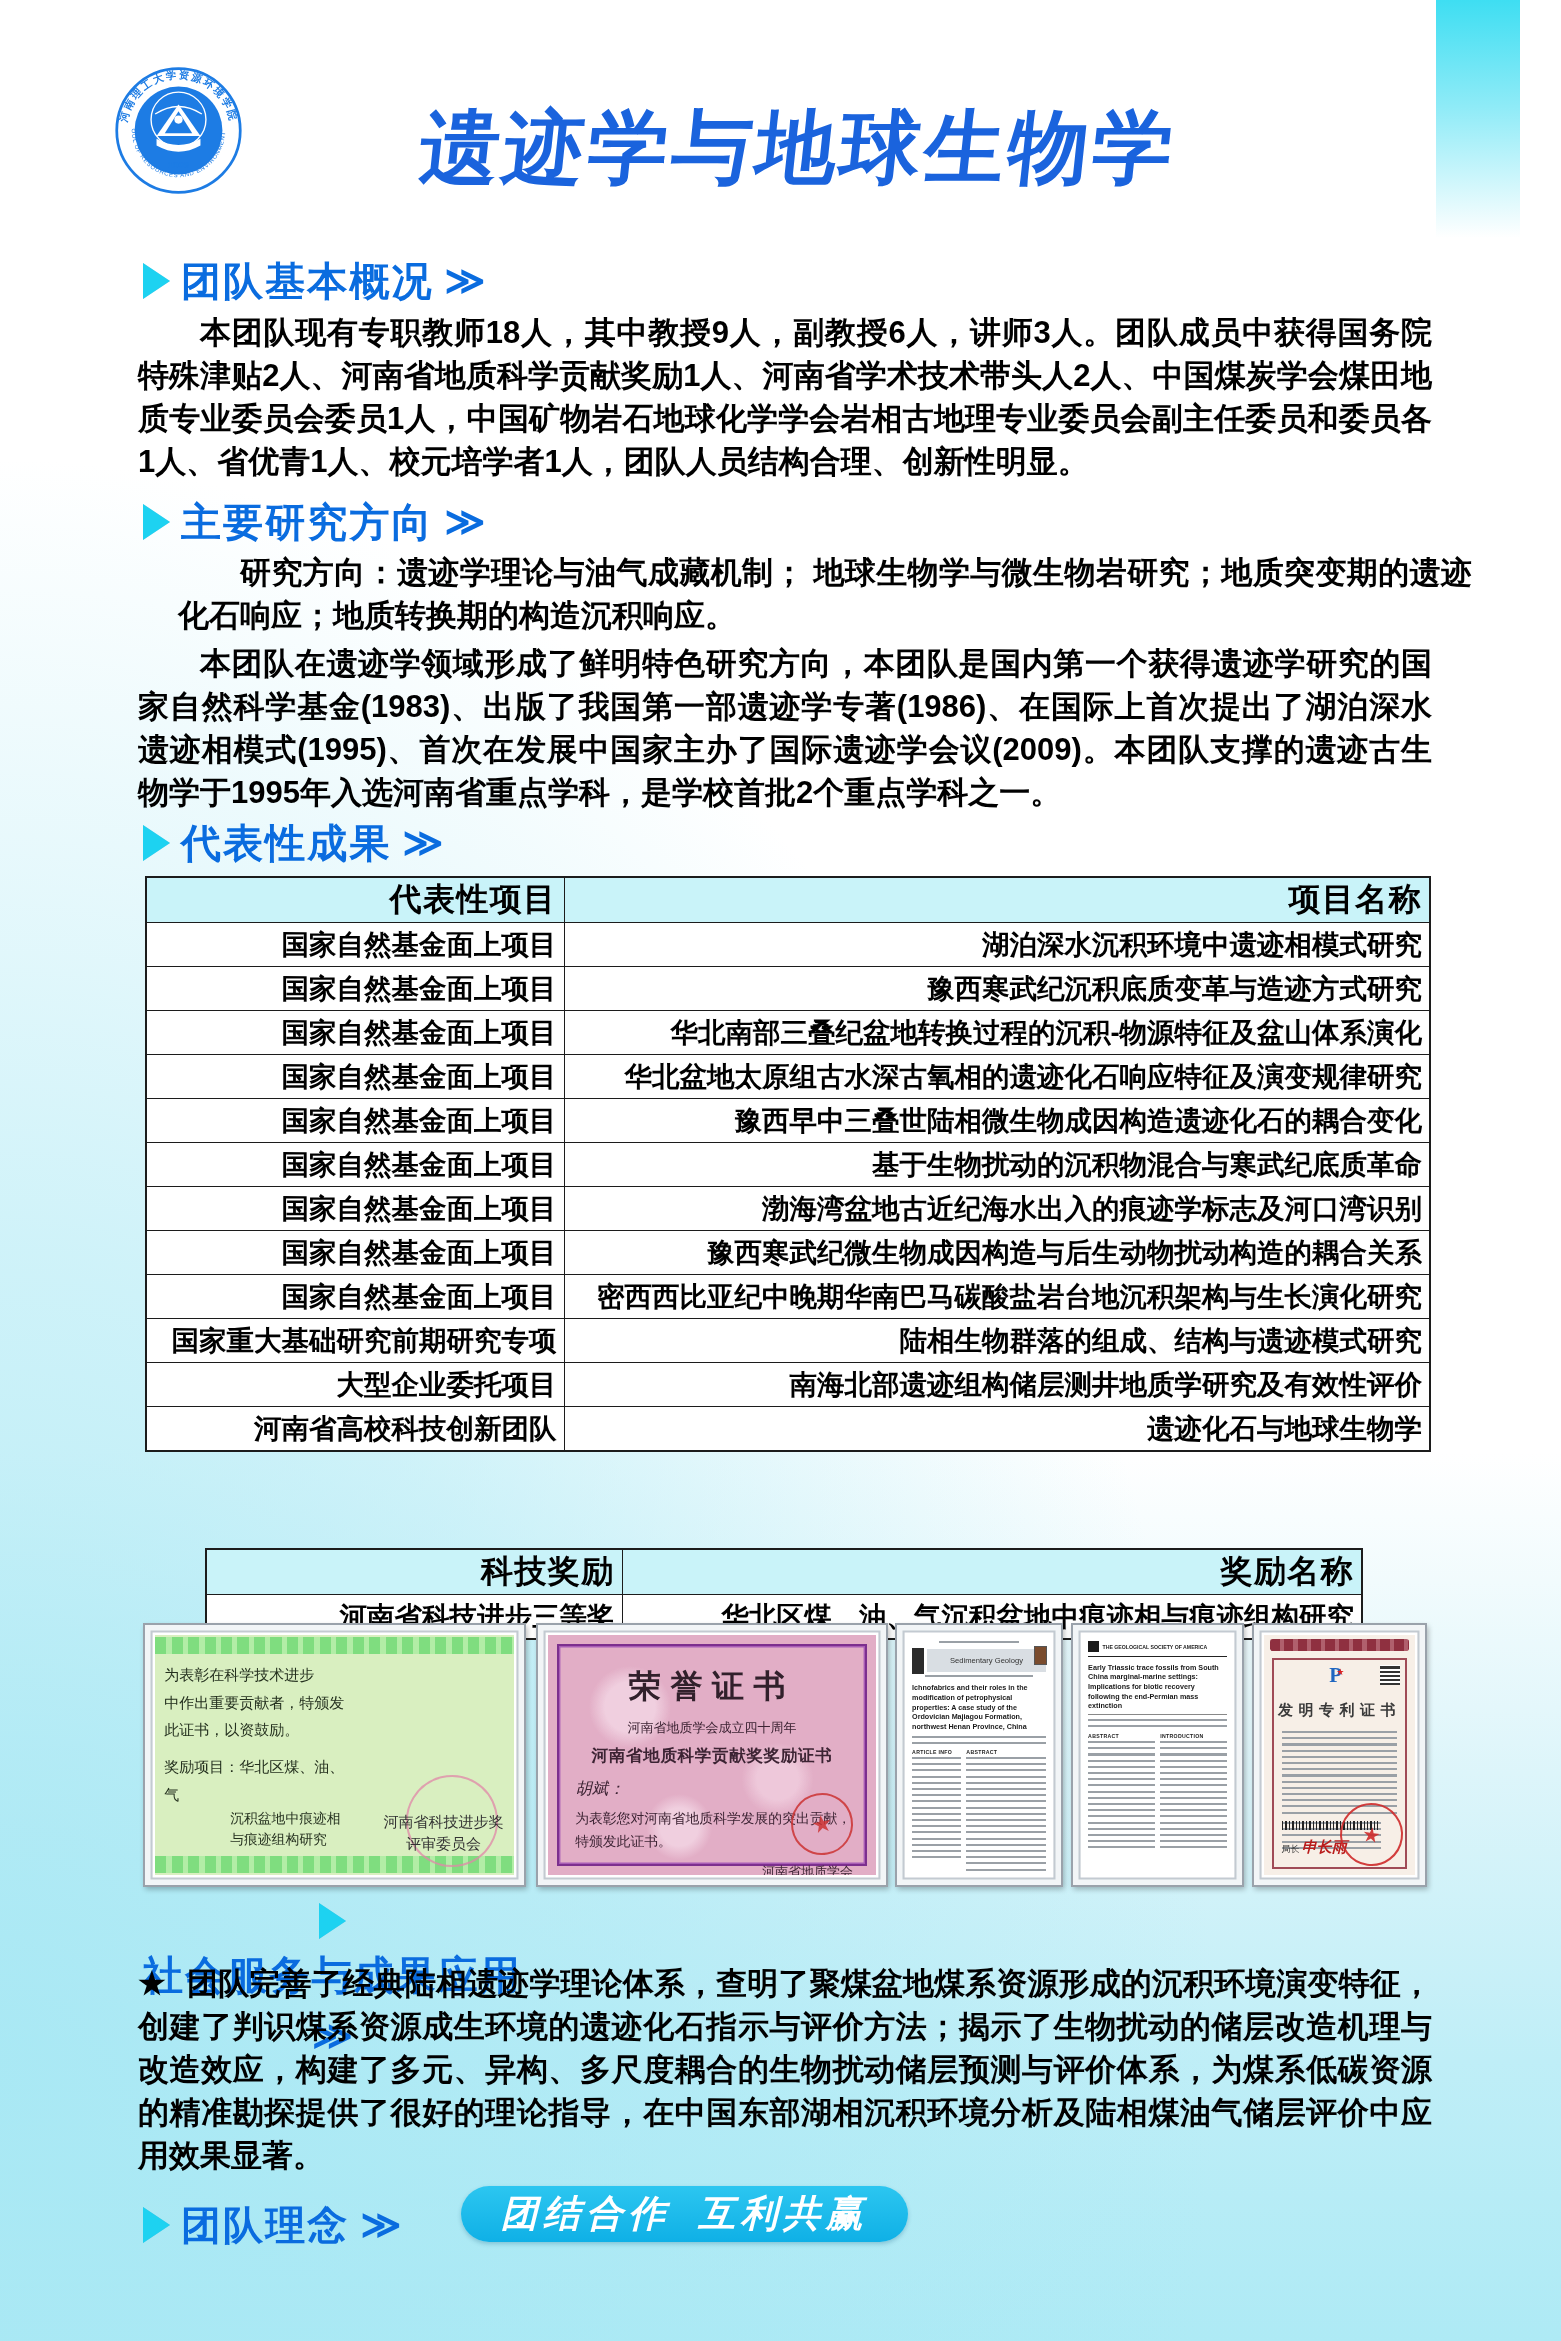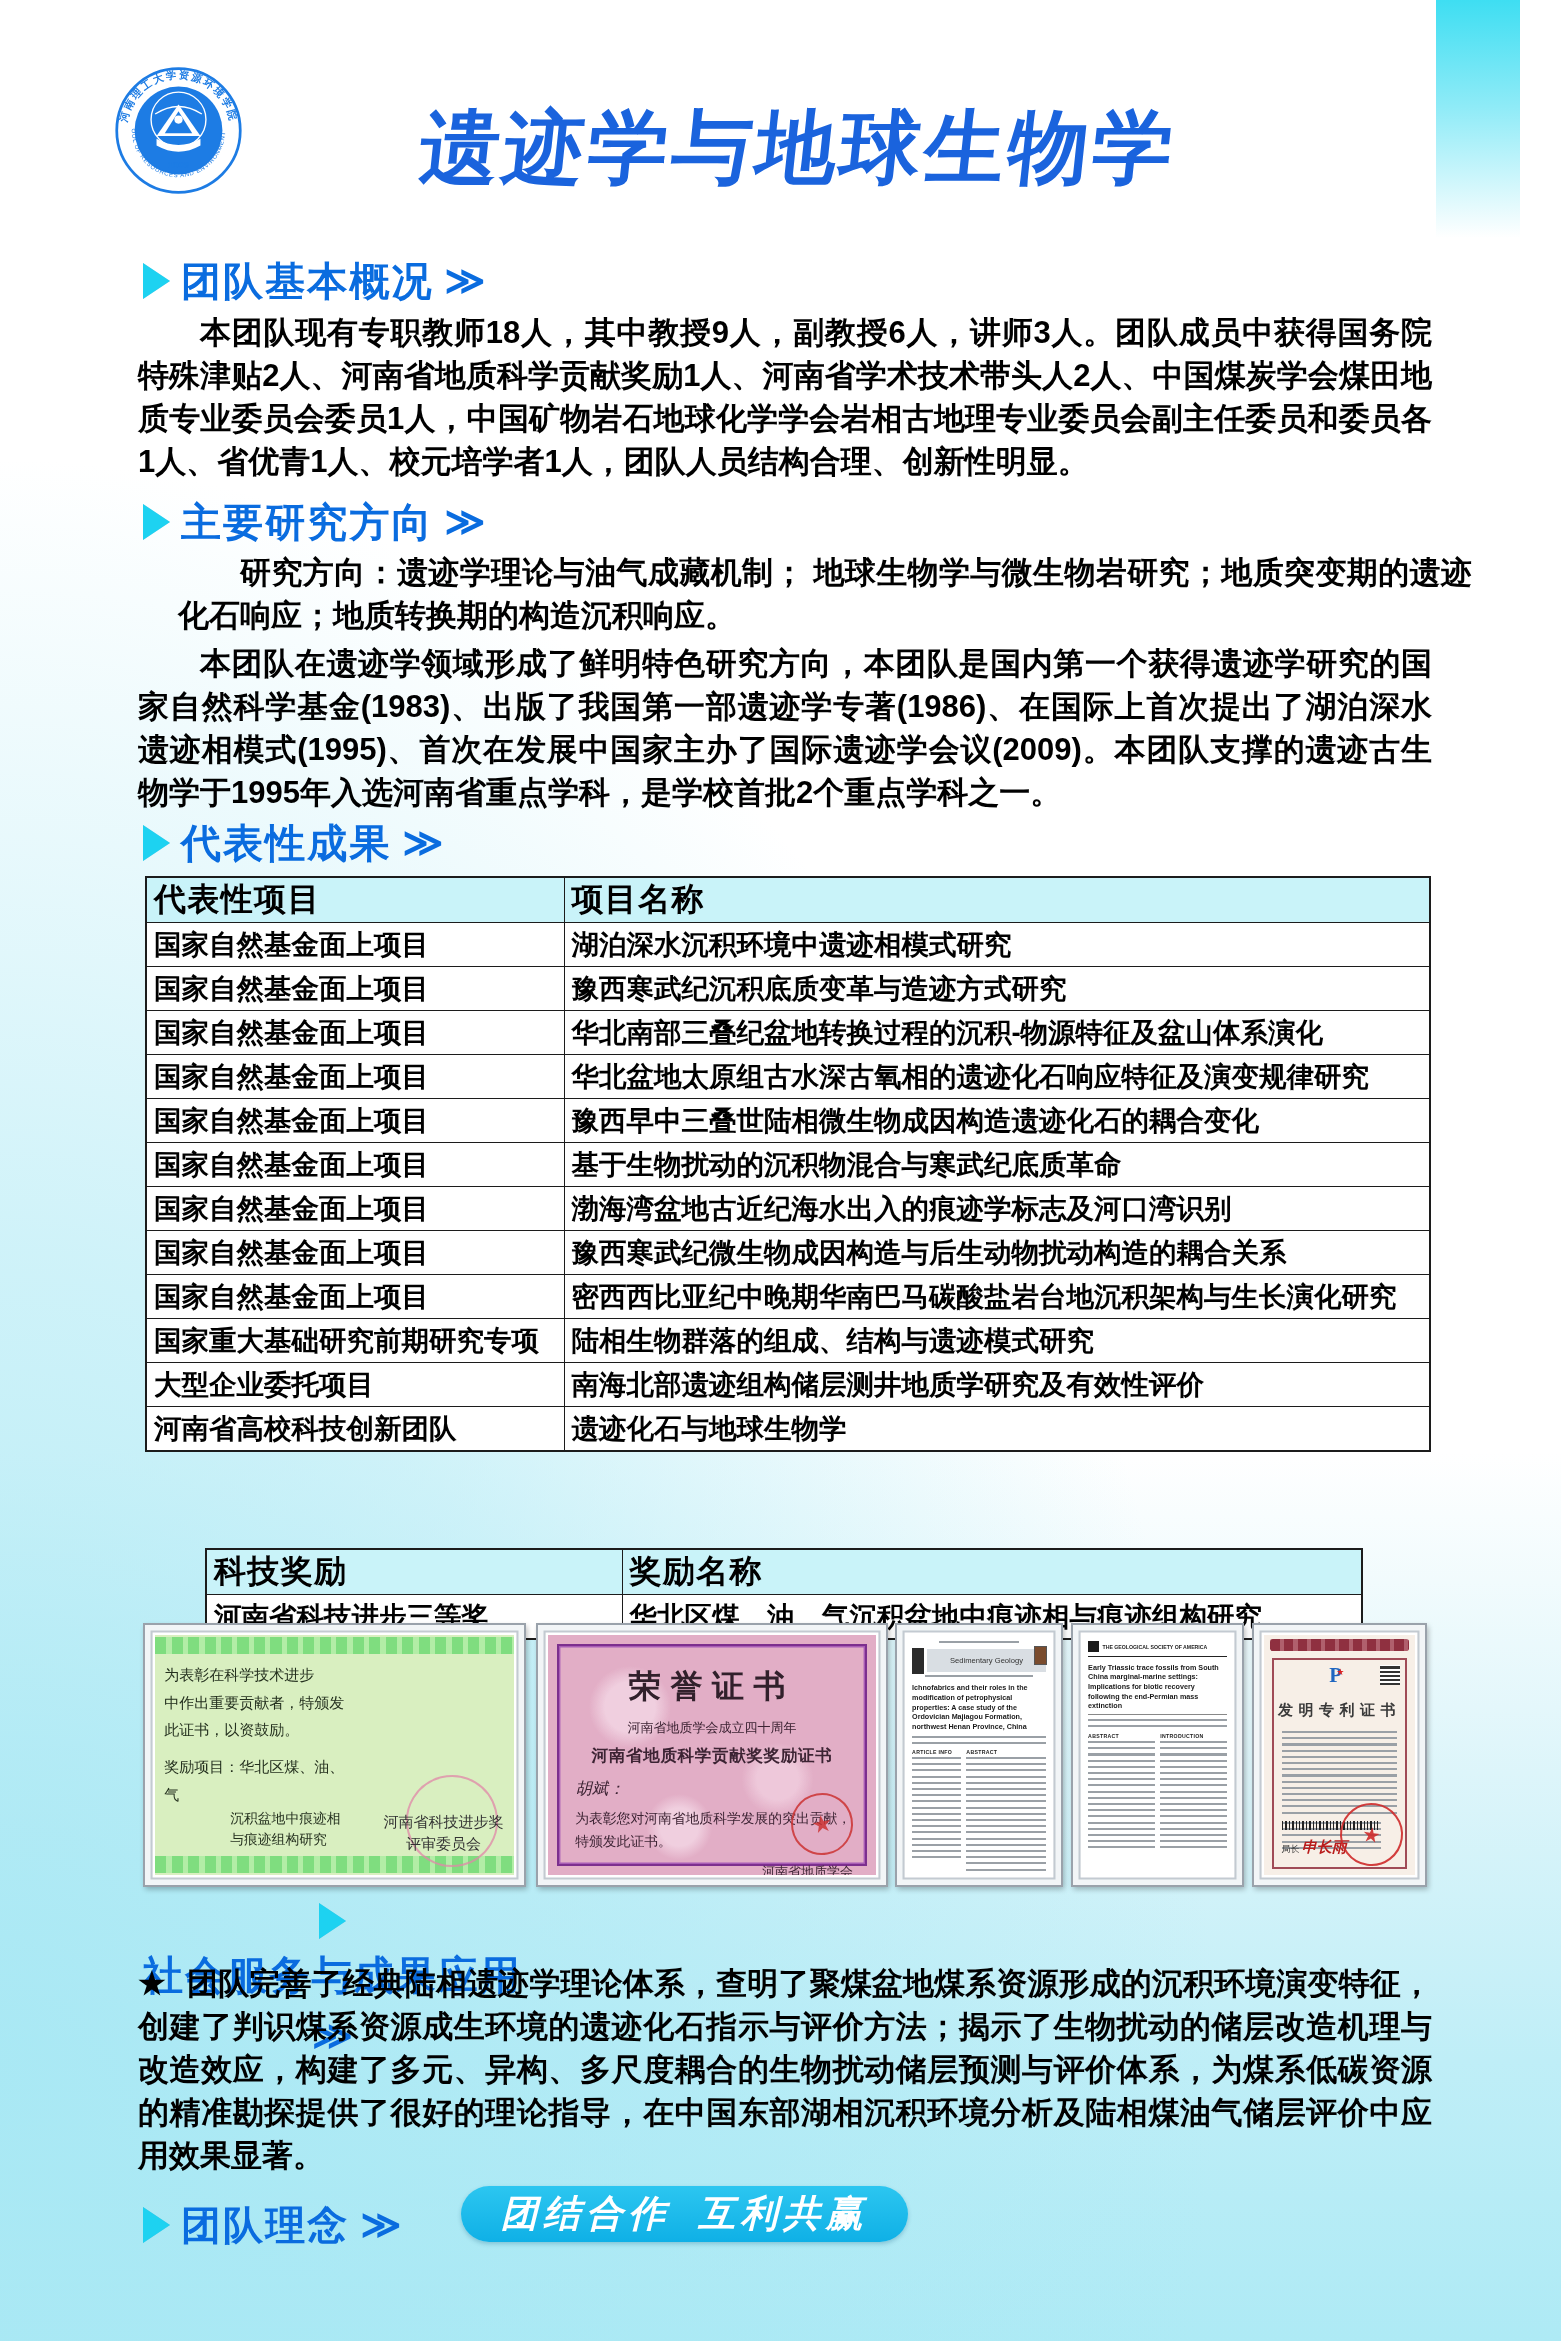--- a/index.html
+++ b/index.html
@@ -26,21 +26,21 @@
     border-left:27.5px solid #1dd2f1;filter:drop-shadow(0.7px 0.7px 0 rgba(0,90,160,.25));}
   .sec-title{font-size:40px;font-weight:bold;color:#0a6cdf;letter-spacing:2.1px;line-height:50px;}
   .chev{font-size:39px;font-weight:bold;color:#0a6cdf;line-height:50px;}
   
   .para{position:absolute;left:138px;width:1294px;font-size:31px;line-height:43px;
     font-weight:600;text-align:justify;margin:0;}
   .indent{text-indent:62px;}
   
   table.t{position:absolute;border-collapse:collapse;table-layout:fixed;background:#fff;
     border:2.1px solid #1c1c1c;}
-  .t th,.t td{border:1.7px solid #1c1c1c;text-align:left;vertical-align:middle;
+  .t th,.t td{border:1.7px solid #1c1c1c;text-align:right;vertical-align:middle;
     padding:0 6.9px;overflow:hidden;white-space:nowrap;}
   .t th{background:#c9f3f9;font-size:32px;height:43px;font-weight:bold;letter-spacing:1.4px;}
   .t td{font-size:27.5px;font-weight:600;height:43px;}
   #projects-table{left:145px;top:876px;width:1286px;}
   #awards-table{left:205px;top:1548px;width:1158px;}
   
   .cert{position:absolute;top:1623px;height:264px;background:#fff;border:2.1px solid #9aa2ab;
     box-shadow:inset 0 0 0 5.5px #f2f5f7, inset 0 0 0 7.6px #c3cad1, 2.1px 2.8px 5.5px rgba(0,0,0,.28);
     box-sizing:border-box;padding:9.6px;}
   .cert-inner{position:relative;width:100%;height:100%;box-sizing:border-box;overflow:hidden;}

